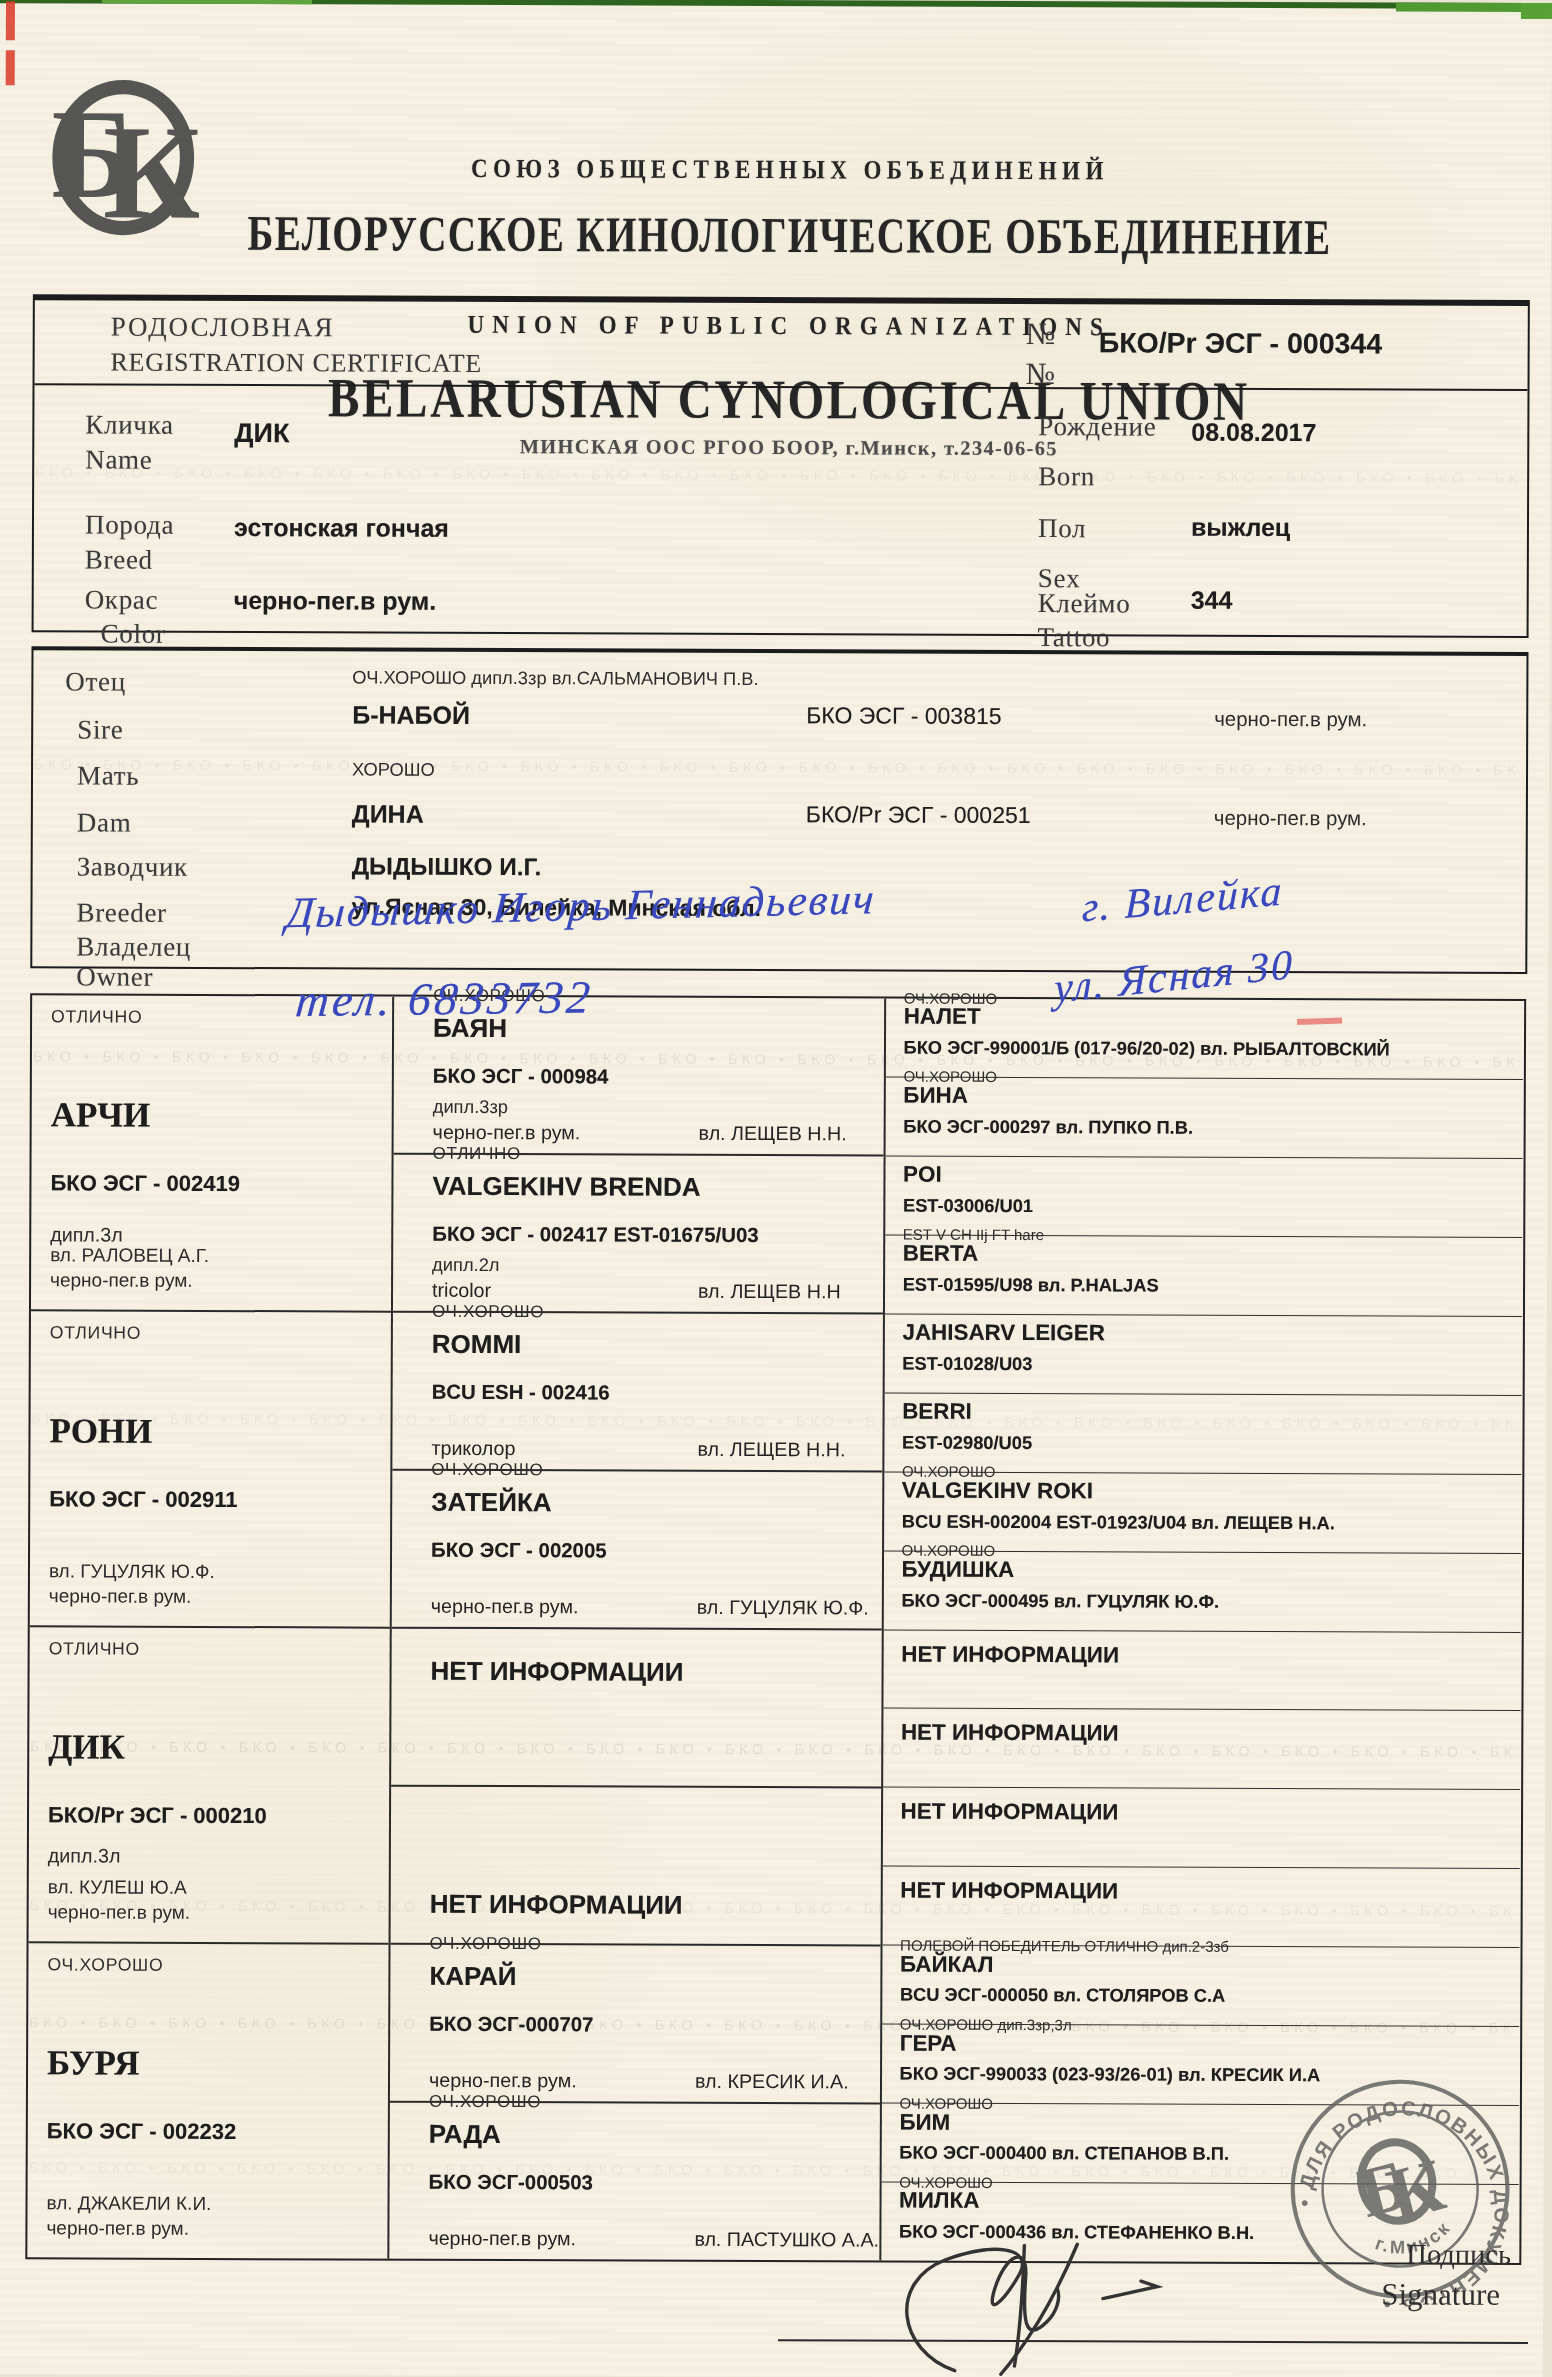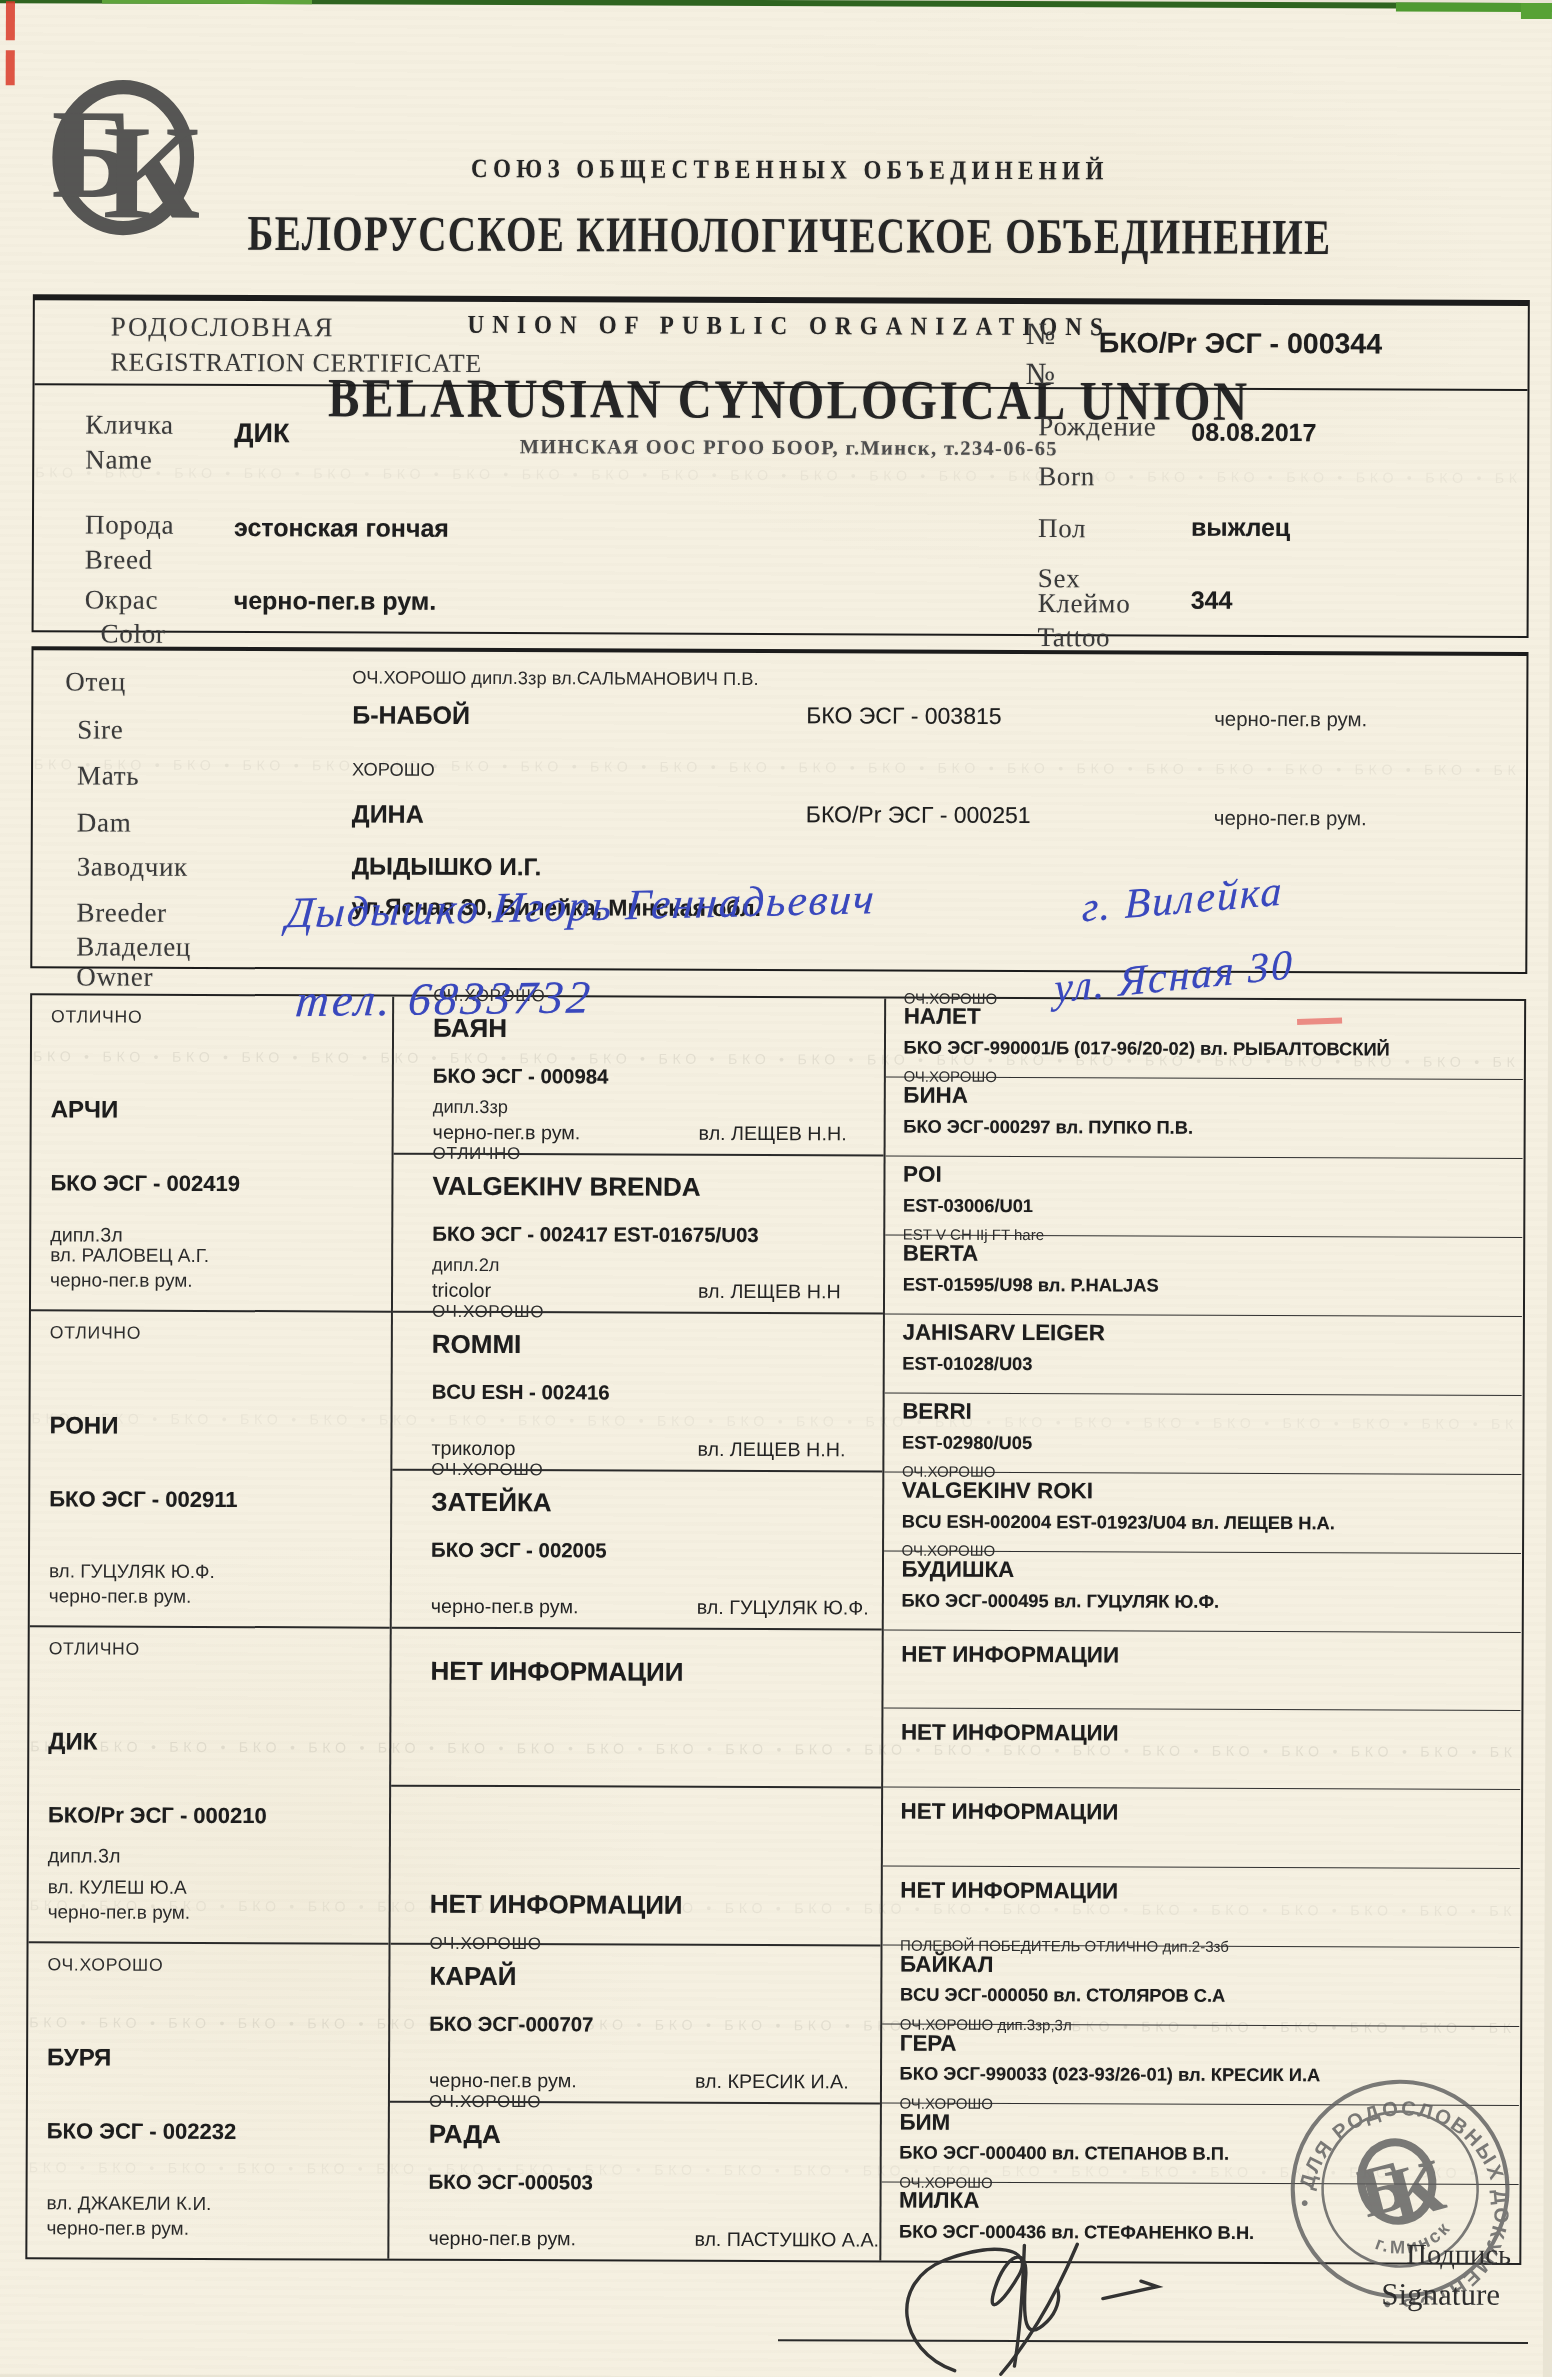--- a/index.html
+++ b/index.html
@@ -45,21 +45,21 @@
   .pcol{position:absolute;top:0;height:100%;display:flex;flex-direction:column;box-sizing:border-box;}
   .col1{left:0;width:360px;}
   .col2{left:360px;width:492px;border-left:2px solid #2a2a2a;}
   .col3{left:852px;width:639px;border-left:2px solid #2a2a2a;}
   .g1cell,.g2cell,.g3cell{position:relative;flex:1;box-sizing:border-box;}
   .g1cell + .g1cell{border-top:2px solid #2a2a2a;}
   .g2cell + .g2cell{border-top:2px solid #2a2a2a;}
   .g3cell + .g3cell{border-top:1.4px solid #2f2f2f;}
   .ink{color:#1d1d1d;text-shadow:0 0 0.7px rgba(30,30,30,.4);}
   .g1cap{position:absolute;left:19px;top:11px;font-size:17.6px;letter-spacing:0.7px;color:#2e2e2e;white-space:nowrap;}
-  .g1name{position:absolute;left:19px;top:100px;font-weight:bold;font-size:24px;white-space:nowrap;}
+  .g1name{position:absolute;left:19px;top:100px;font-weight:bold;font-size:35px;white-space:nowrap;font-family:Liberation Serif, serif;}
   .g1reg{position:absolute;left:19px;top:175px;font-weight:bold;font-size:22px;white-space:nowrap;}
   .g1dip{position:absolute;left:19px;top:228px;font-size:19.7px;white-space:nowrap;color:#2b2b2b;}
   .g1own{position:absolute;left:19px;bottom:43px;font-size:19px;white-space:nowrap;color:#2b2b2b;}
   .g1col{position:absolute;left:19px;bottom:17.6px;font-size:19px;white-space:nowrap;color:#2b2b2b;}
   .g2cap{position:absolute;left:39px;top:-11px;font-size:17px;letter-spacing:0.7px;color:#2e2e2e;white-space:nowrap;z-index:2;}
   .g2name{position:absolute;left:39px;top:16.3px;font-weight:bold;font-size:26px;white-space:nowrap;}
   .g2name.low{top:102px;}
   .g2name.mid{top:27px;}
   .g2reg{position:absolute;left:39px;top:68px;font-weight:bold;font-size:20.4px;white-space:nowrap;}
   .g2dip{position:absolute;left:39px;top:99px;font-size:18.3px;white-space:nowrap;color:#2b2b2b;}

